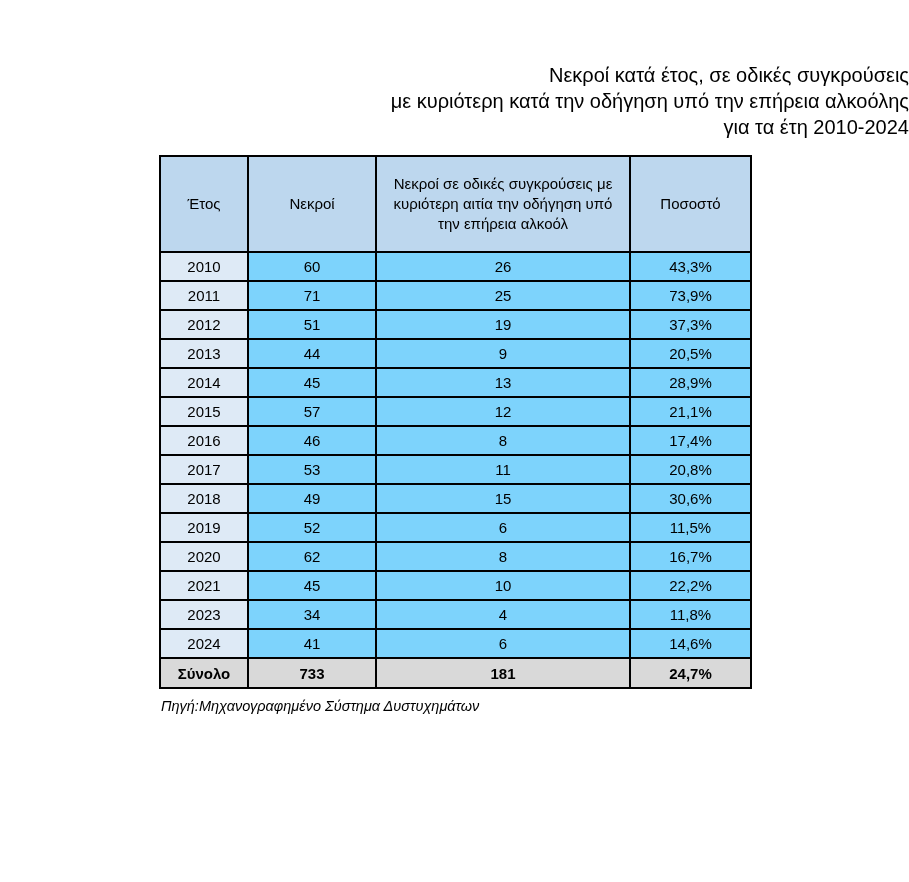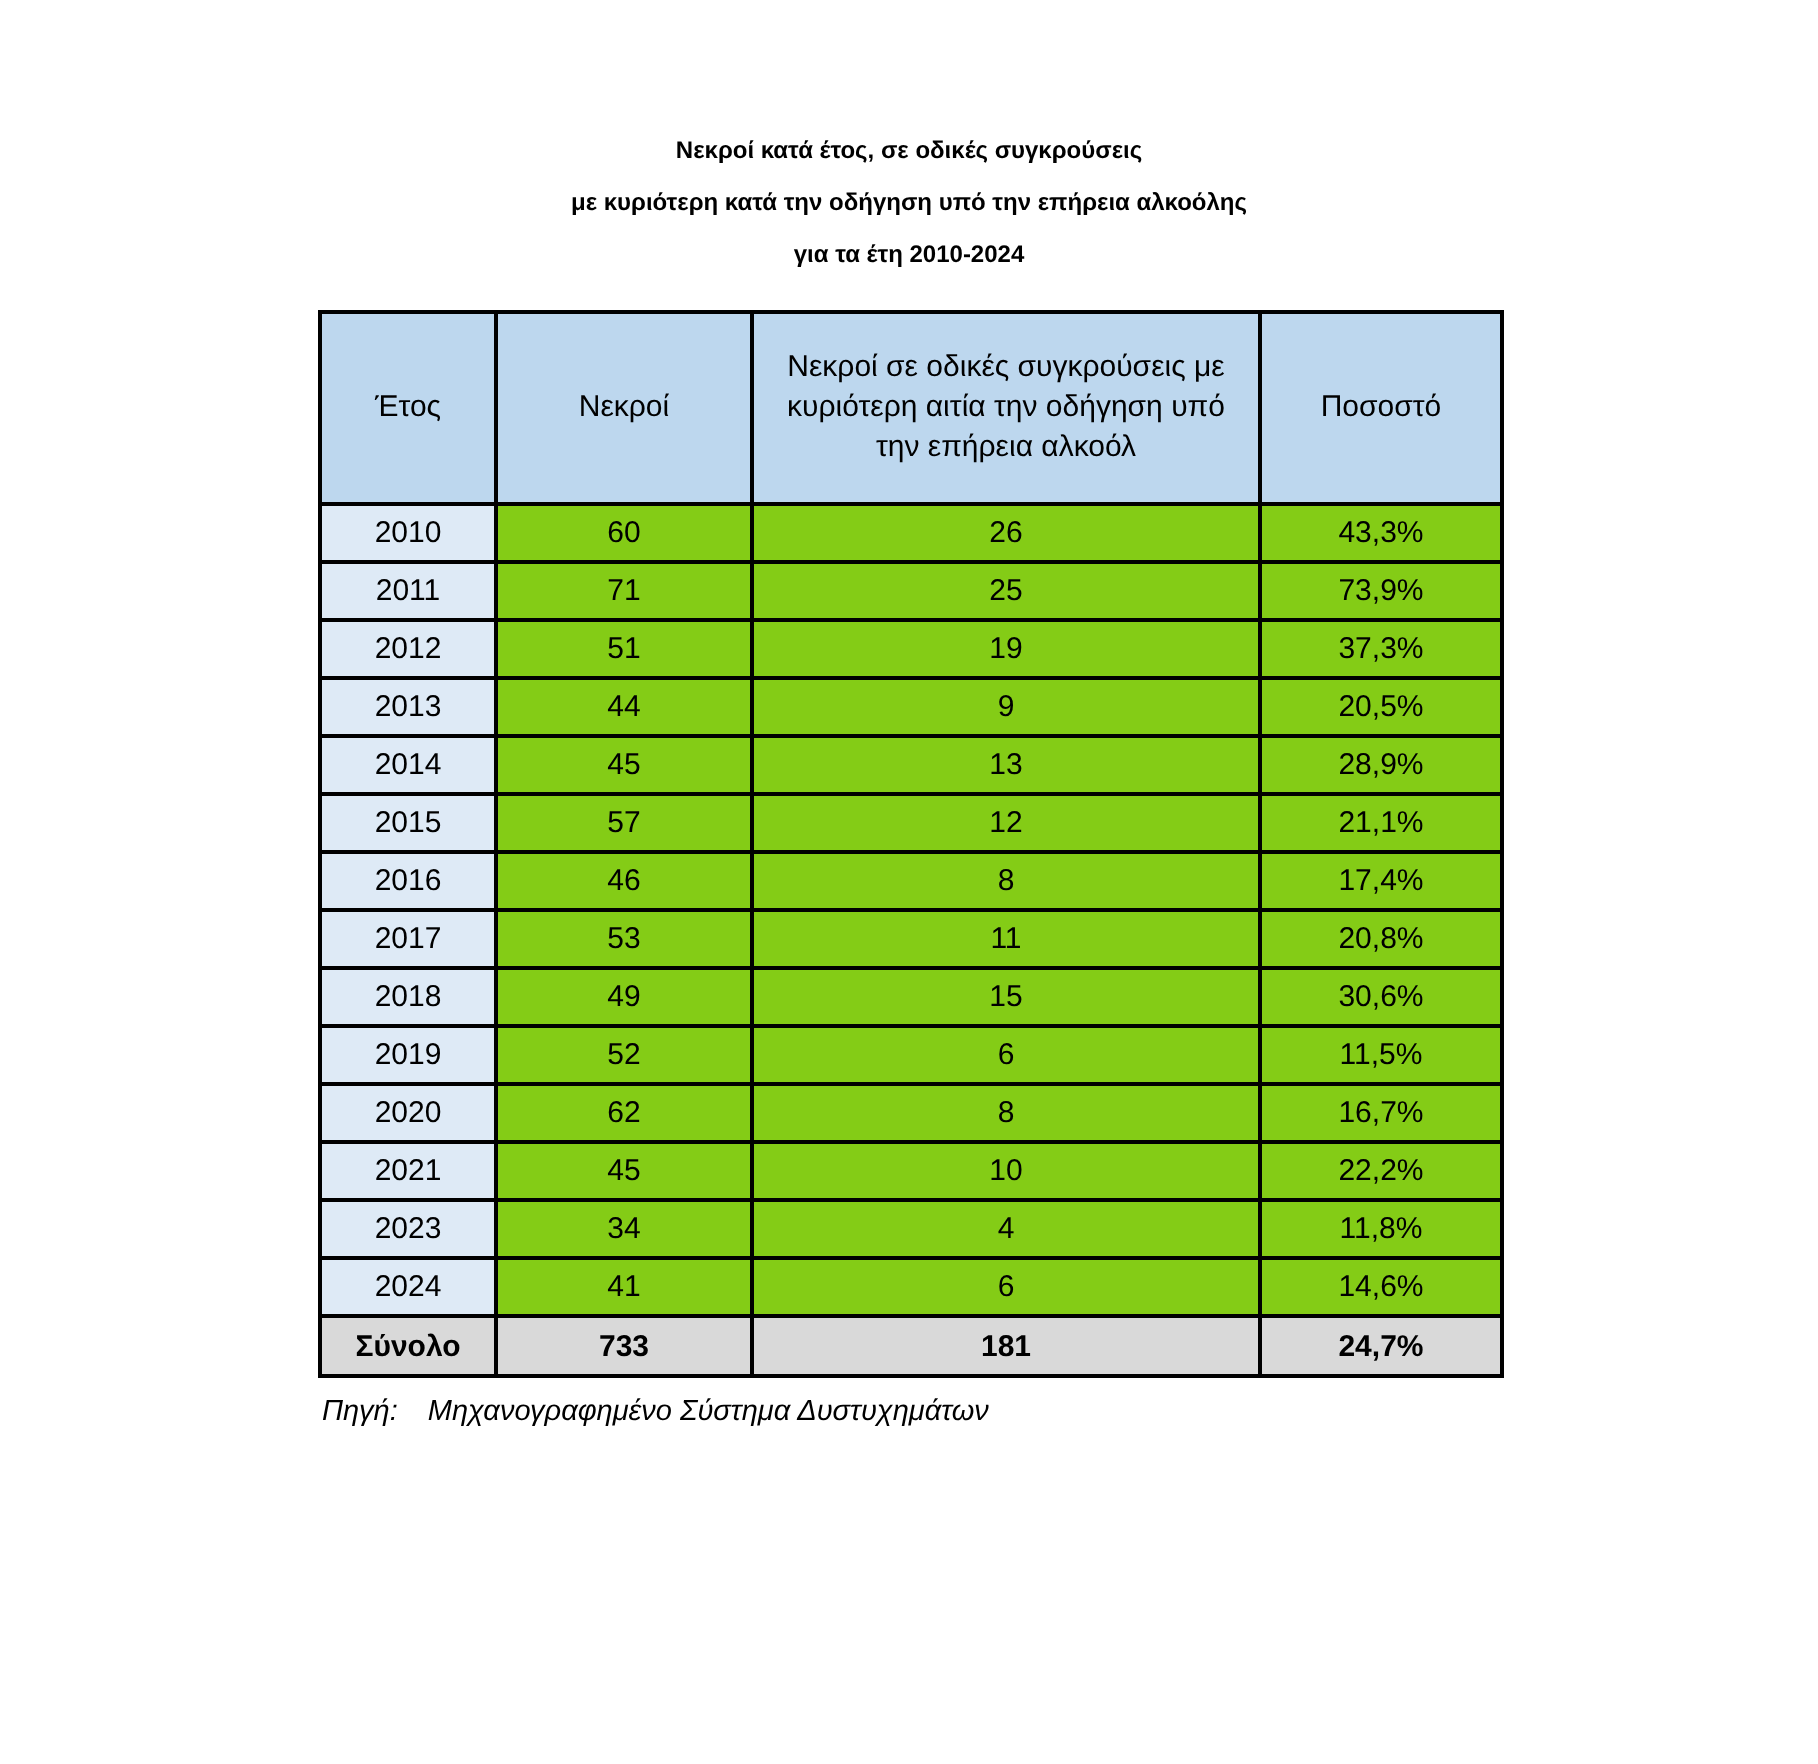--- a/index.html
+++ b/index.html
@@ -10,47 +10,47 @@
     --text:#000000;
   }
   *{box-sizing:border-box;}
   html,body{margin:0;padding:0;background:#ffffff;}
   .page{
     width:909px;height:882px;background:#ffffff;color:var(--text);
     font-family:"Liberation Sans",sans-serif;
     padding-top:62px;overflow:hidden;
   }
   .title-block{
-    text-align:center;font-weight:bold;font-size:12px;line-height:26px;
+    text-align:right;font-weight:normal;font-size:20px;line-height:26px;
     color:var(--text);
   }
   .content{width:591px;margin:15px auto 0;}
   table.data-table{
     border-collapse:collapse;width:100%;table-layout:fixed;
   }
   table.data-table th,
   table.data-table td{
     border:2px solid var(--border);
     text-align:center;vertical-align:middle;
     font-size:15px;padding:0 5px;overflow:hidden;
   }
   thead th{
     background:var(--header-fill);
     height:96px;font-weight:normal;line-height:1.35;
   }
-  tbody td{height:29px;font-weight:normal;background:#84cc16;}
+  tbody td{height:29px;font-weight:normal;background:#7dd3fc;}
   tbody td.year-col{background:var(--year-fill);}
   tr.total-row td{
     background:var(--total-fill);font-weight:bold;height:30px;
   }
   .source-note{
     margin-top:9px;font-style:italic;font-size:14.5px;color:var(--text);
     padding-left:2px;
   }
-  .source-note .source-label{margin-right:15px;}
+  .source-note .source-label{margin-right:0;}
 </style>
 </head>
 <body>
 
 <div class="page">
 
   <div class="title-block">
     <div>Νεκροί κατά έτος, σε οδικές συγκρούσεις</div>
     <div>με κυριότερη κατά την οδήγηση υπό την επήρεια αλκοόλης</div>
     <div>για τα έτη 2010-2024</div>

